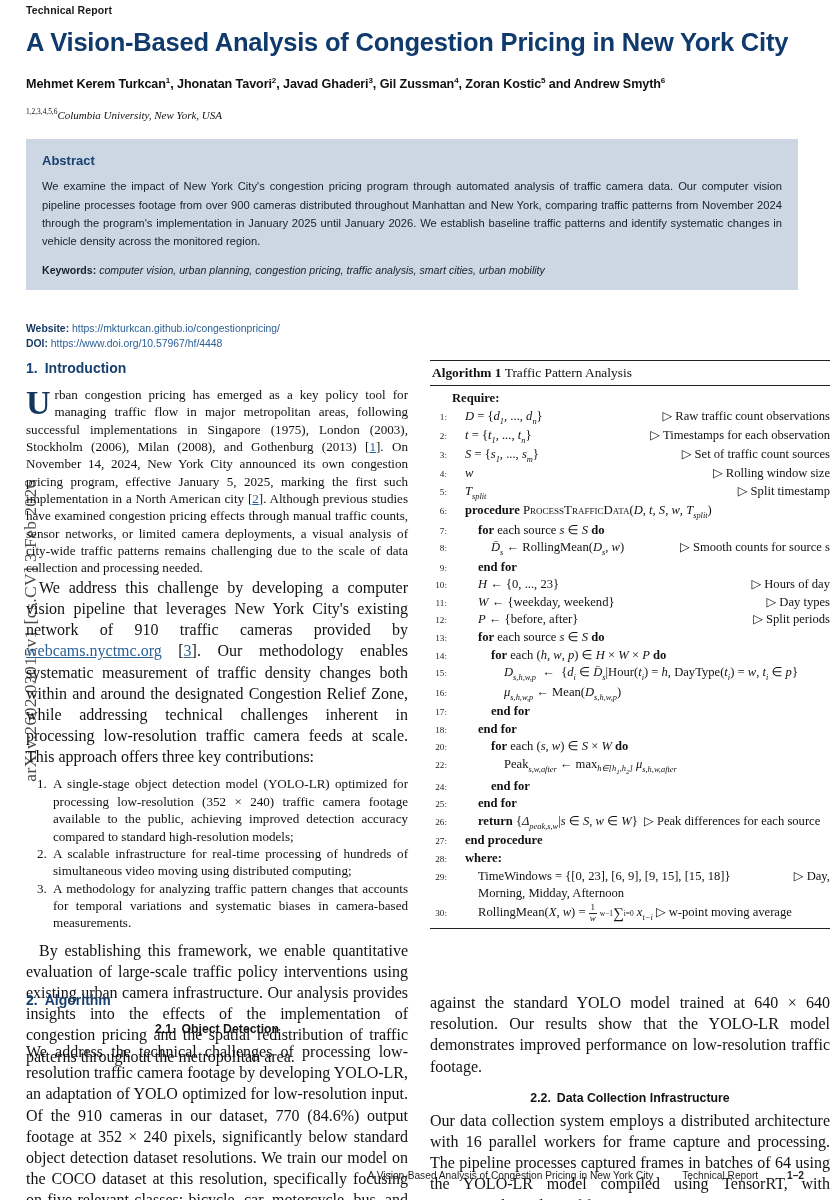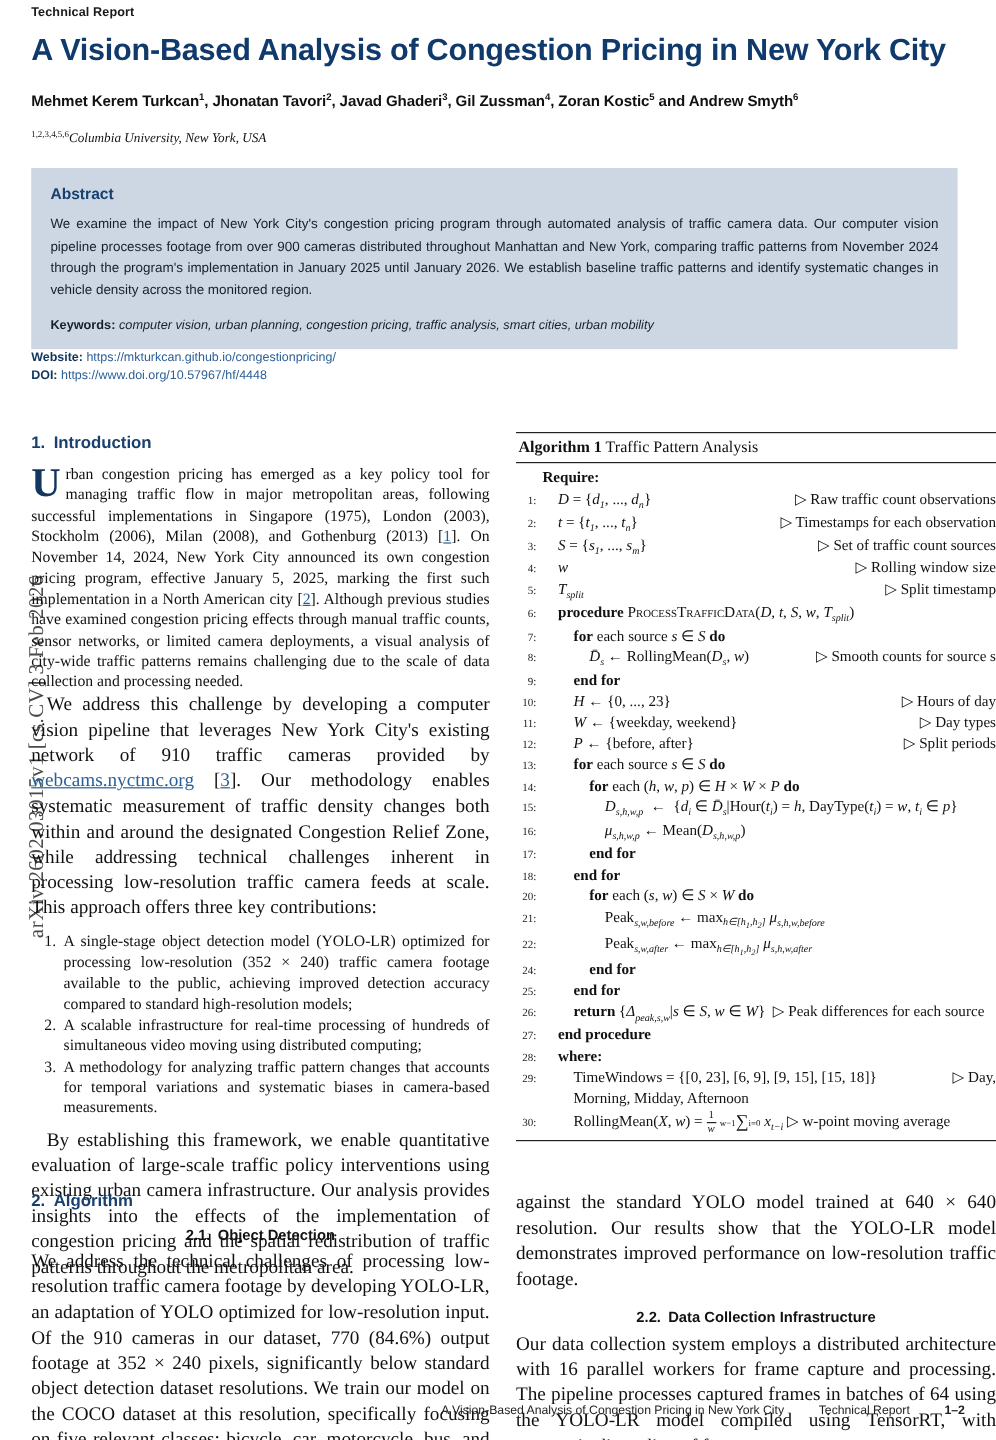--- a/index.html
+++ b/index.html
@@ -115,21 +115,21 @@
     font-family: "Liberation Sans", sans-serif;
     font-size: 10.6px;
     color: #16202b;
     margin: 14px 0 0 0;
   }
   .keywords b { font-weight: bold; font-style: normal; }
   .keywords i { font-style: italic; }
 
   
   .links {
-    margin-top: 0;
+    margin-top: 31px;
     font-family: "Liberation Sans", sans-serif;
     font-size: 10.4px;
     line-height: 1.45;
     color: #2a5f96;
   }
   .links b { color: #10365f; font-weight: bold; }
   .links a { color: #2a5f96; text-decoration: none; }
 
   
   .columns {
@@ -476,24 +476,20 @@
                 <div class="algo-no">17:</div>
                 <div class="algo-code ind3"><span class="kw">end for</span></div>
               </div>
               <div class="algo-line">
                 <div class="algo-no">18:</div>
                 <div class="algo-code ind2"><span class="kw">end for</span></div>
               </div>
               <div class="algo-line">
                 <div class="algo-no">20:</div>
                 <div class="algo-code ind3"><span class="kw">for</span> each (<span class="math">s</span>, <span class="math">w</span>) ∈ <span class="math">S</span> × <span class="math">W</span> <span class="kw">do</span></div>
-              </div>
-              <div class="algo-line">
-                <div class="algo-no">21:</div>
-                <div class="algo-code ind4"><span class="mathup">Peak</span><sub class="s">s,w,before</sub> ← <span class="mathup">max</span><sub class="s">h∈[h<sub>1</sub>,h<sub>2</sub>]</sub> <span class="math">μ</span><sub class="s">s,h,w,before</sub></div>
               </div>
               <div class="algo-line">
                 <div class="algo-no">22:</div>
                 <div class="algo-code ind4"><span class="mathup">Peak</span><sub class="s">s,w,after</sub> ← <span class="mathup">max</span><sub class="s">h∈[h<sub>1</sub>,h<sub>2</sub>]</sub> <span class="math">μ</span><sub class="s">s,h,w,after</sub></div>
               </div>
               <div class="algo-line">
                 <div class="algo-no">24:</div>
                 <div class="algo-code ind3"><span class="kw">end for</span></div>
               </div>
               <div class="algo-line">

